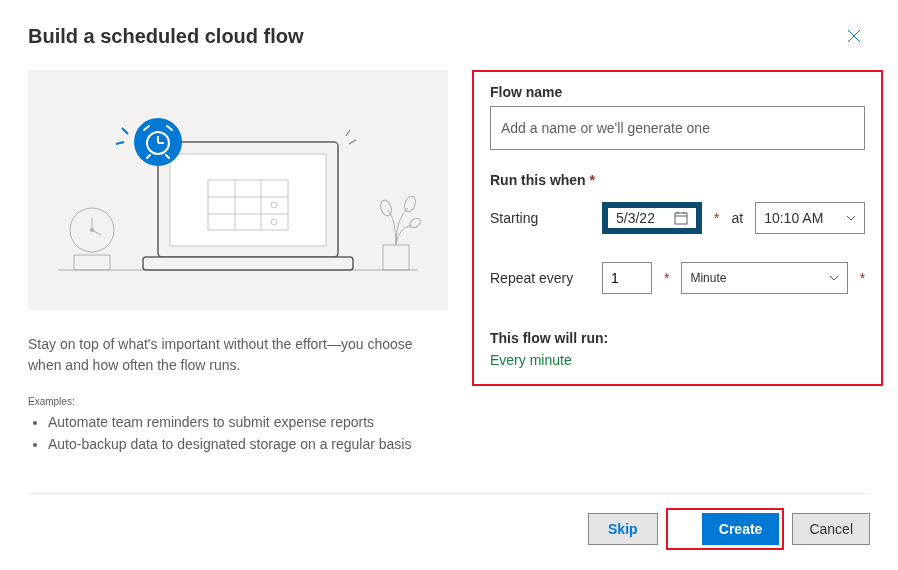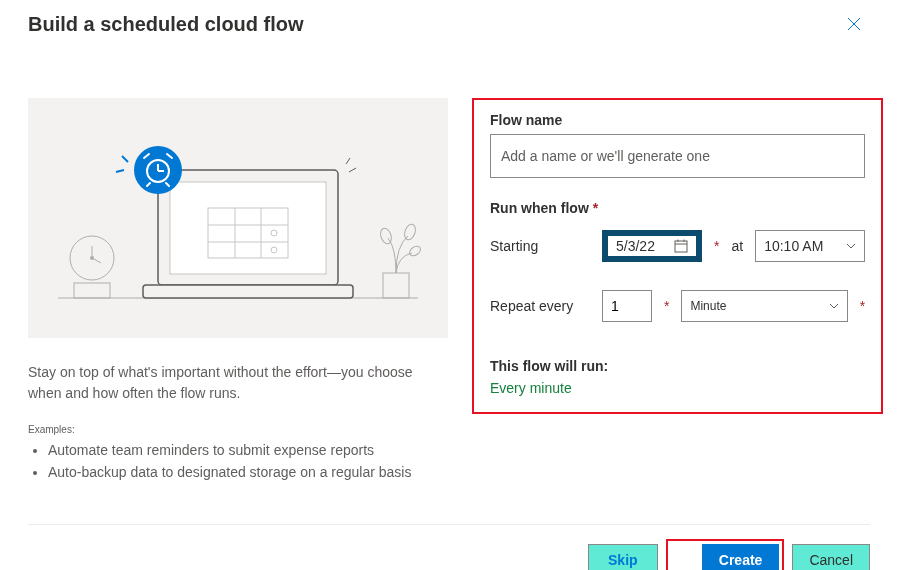--- a/index.html
+++ b/index.html
@@ -6,25 +6,24 @@
     body {
       font-family: "Segoe UI", -apple-system, sans-serif;
       font-size: 14px;
       color: #323130;
       background: #fff;
       width: 898px;
       height: 570px;
       position: relative;
     }
     .dialog {
-      padding: 8px 28px;
+      padding: 20px 28px;
       height: 100%;
       display: flex;
       flex-direction: column;
-      gap: 40px;
     }
     .header {
       display: flex;
       justify-content: space-between;
       align-items: center;
       margin-bottom: 18px;
     }
     .title {
       font-size: 20px;
       font-weight: 600;
@@ -177,21 +176,21 @@
       display: flex;
       justify-content: flex-end;
       gap: 8px;
       align-items: center;
     }
     .btn {
       height: 32px;
       min-width: 70px;
       padding: 0 16px;
       border: 1px solid #8a8886;
-      background: #5eead4;
+      background: #e5e5e5;
       font-family: inherit;
       font-size: 14px;
       cursor: pointer;
       color: #323130;
     }
     .btn-primary {
       background: #0078d4;
       color: #ffffff;
       border-color: #0078d4;
       font-weight: 700;
@@ -284,21 +283,21 @@
         <li>Auto-backup data to designated storage on a regular basis</li>
       </ul>
     </div>
 
     <div class="right-col">
       <div class="form-section">
         <label class="field-label">Flow name</label>
         <input type="text" class="text-input" placeholder="Add a name or we'll generate one" style="">
 
         <div class="section-gap">
-          <label class="field-label required">Run when flow</label>
+          <label class="field-label required">Run this when</label>
         </div>
 
         <div class="form-row">
           <span class="row-label">Starting</span>
           <div class="date-input">
             <span>5/3/22</span>
             <svg class="cal-icon" viewBox="0 0 14 14">
                 <rect x="1" y="2" width="12" height="11" fill="none" stroke="#605e5c"></rect>
                 <line x1="1" y1="5" x2="13" y2="5" stroke="#605e5c"></line>
                 <line x1="4" y1="0.5" x2="4" y2="3" stroke="#605e5c"></line>

